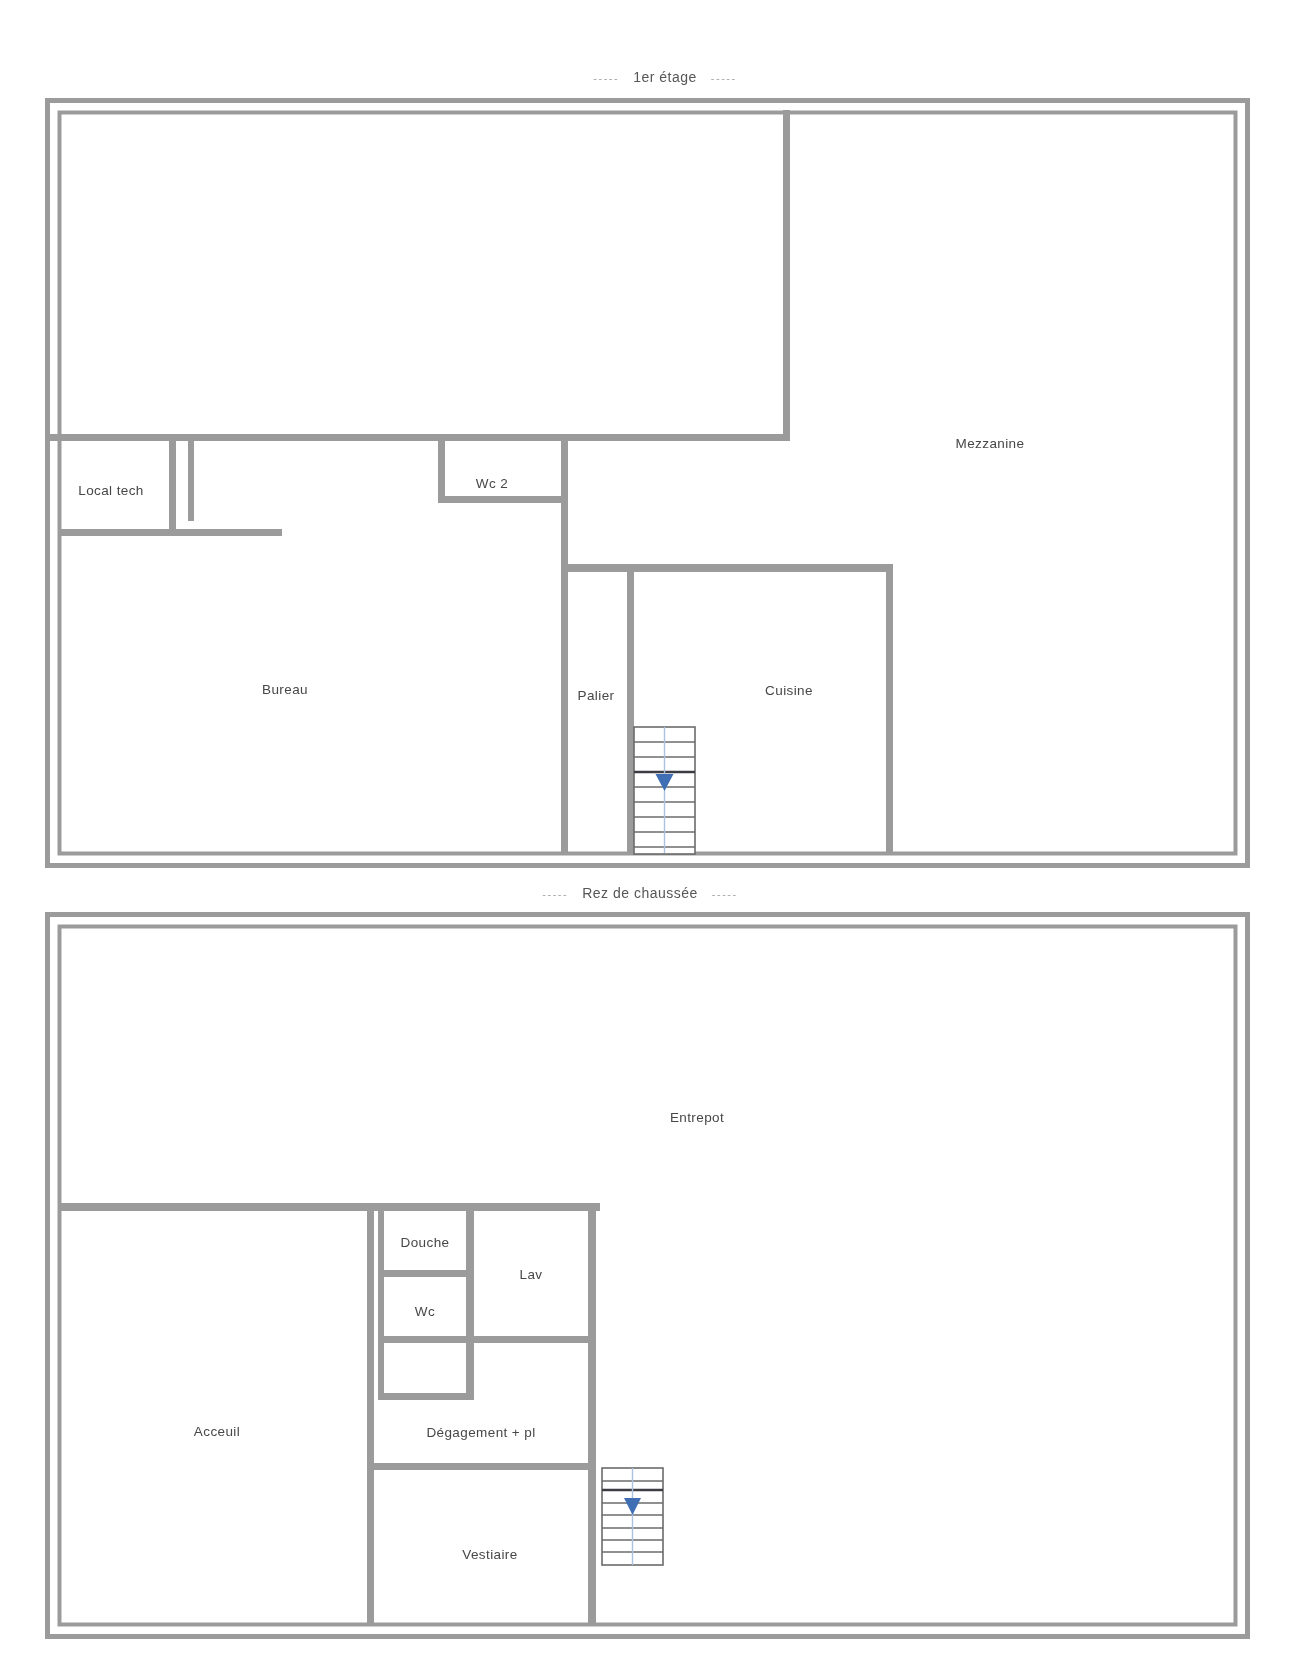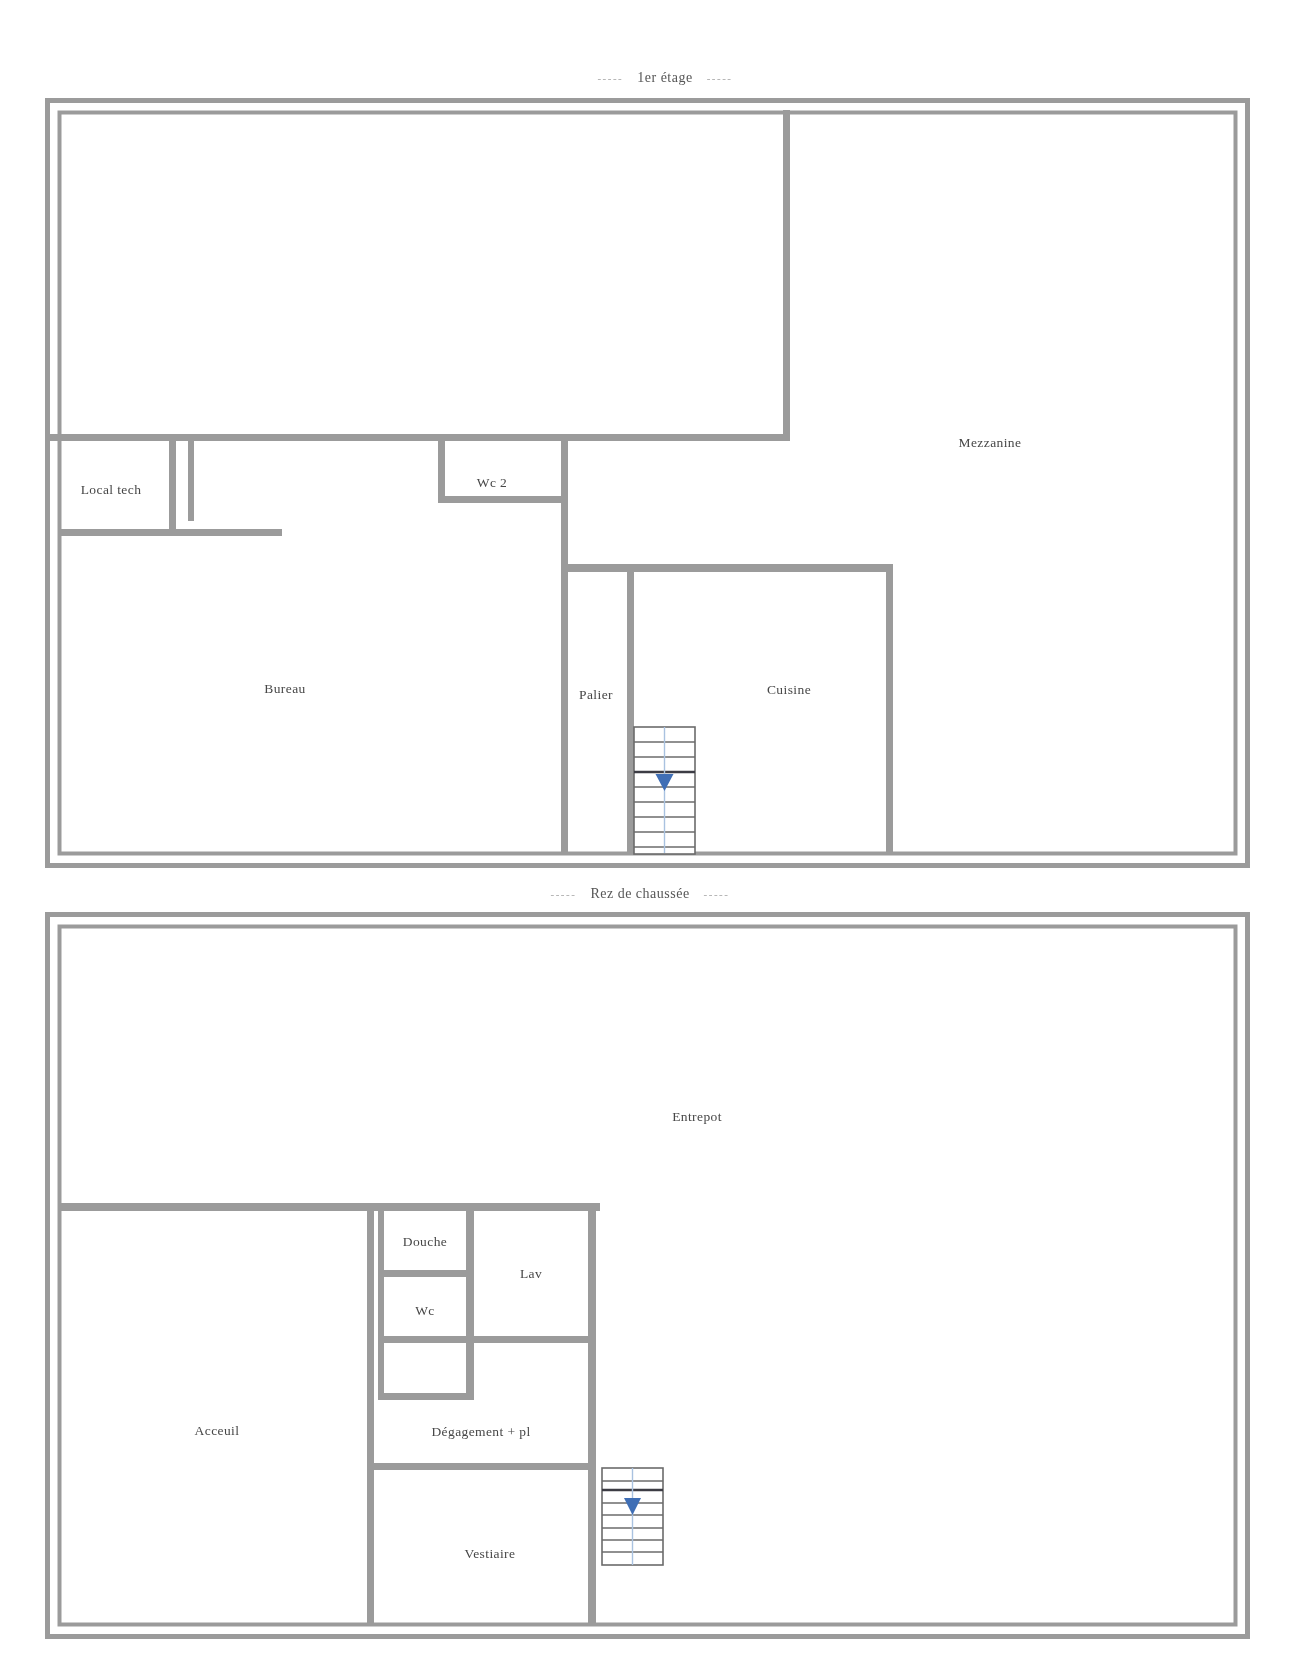--- a/index.html
+++ b/index.html
@@ -1,20 +1,20 @@
 <!DOCTYPE html>
 <html style="--background: #ffffff; --wall: #9b9b9b; --label-text: #474747; --title-text: #565656; --dash-text: #a5a5a5; --stair-line: #6b6b6b; --stair-dark-line: #3c3c44; --stair-center-line: #a9c2e0; --stair-arrow: #3f6eb5;"><head>
 <meta charset="utf-8">
 <style>
   html,body{margin:0;padding:0;background:#ffffff;}
   .page{
     position:relative;
     width:1300px;height:1669px;
     background:var(--background,#ffffff);
-    font-family:Liberation Serif, serif;
+    font-family:Liberation Sans, sans-serif;
     overflow:hidden;
   }
   .page svg{position:absolute;left:0;top:0;}
   .wall{fill:var(--wall,#9b9b9b);}
   .wall-line{fill:none;stroke:var(--wall,#9b9b9b);}
   .room-label{
     fill:var(--label-text,#474747);
     font-size:13.5px;letter-spacing:.4px;
     text-anchor:middle;dominant-baseline:middle;
   }

